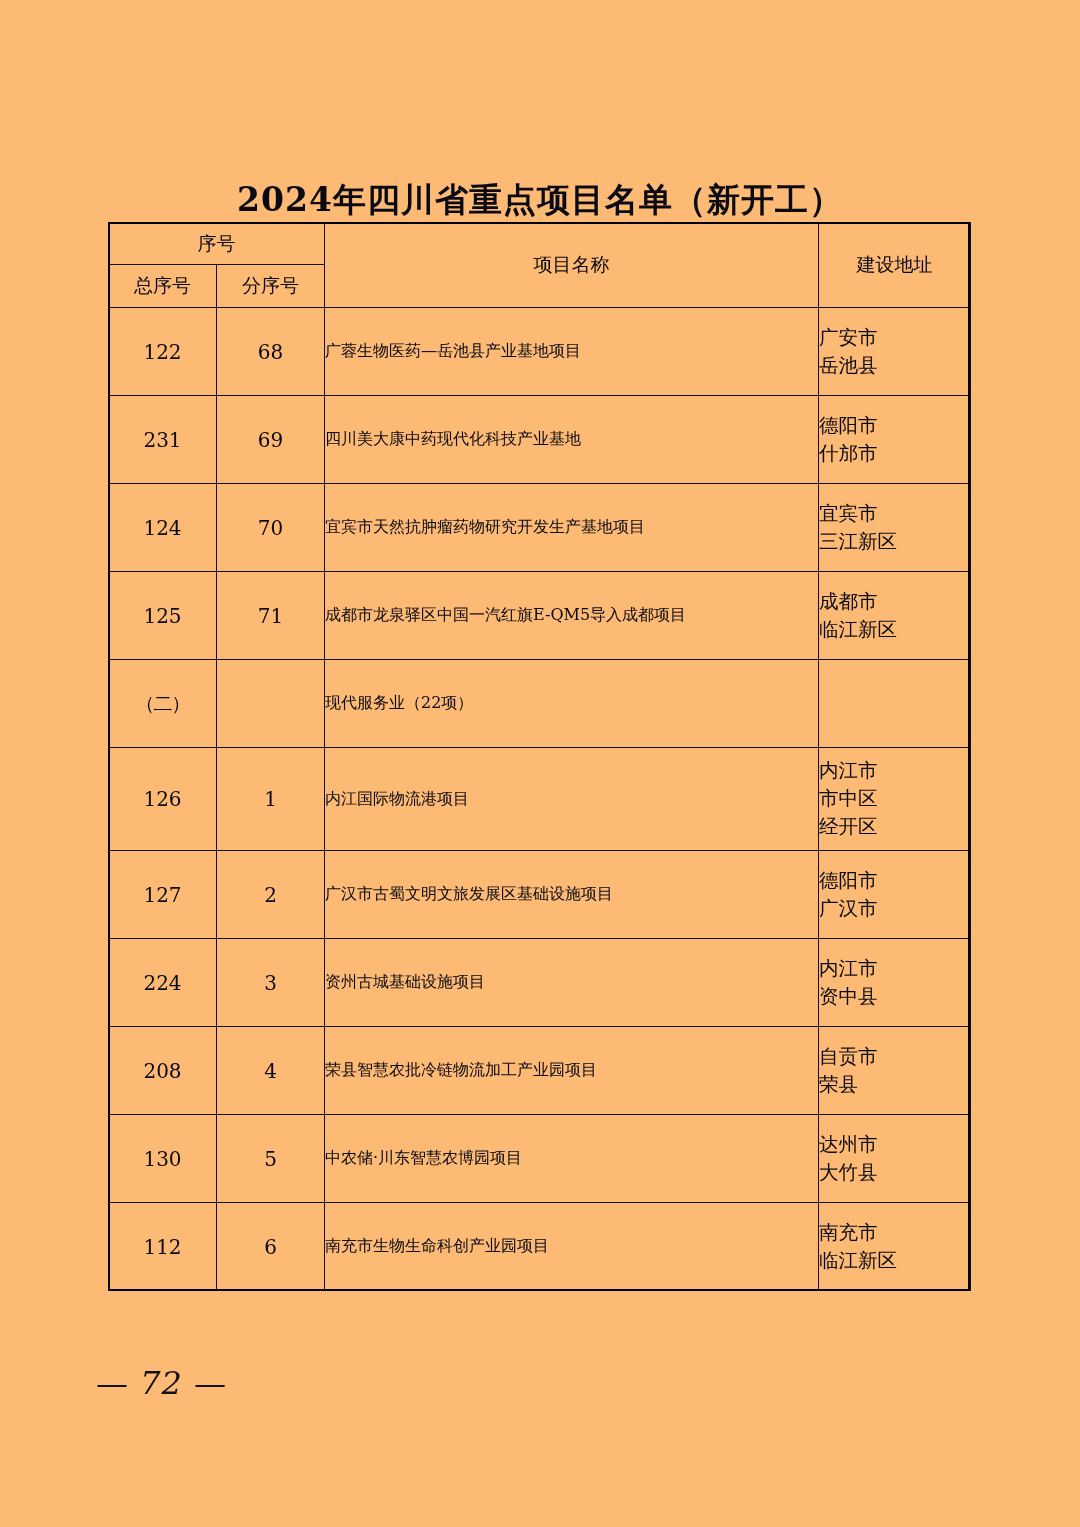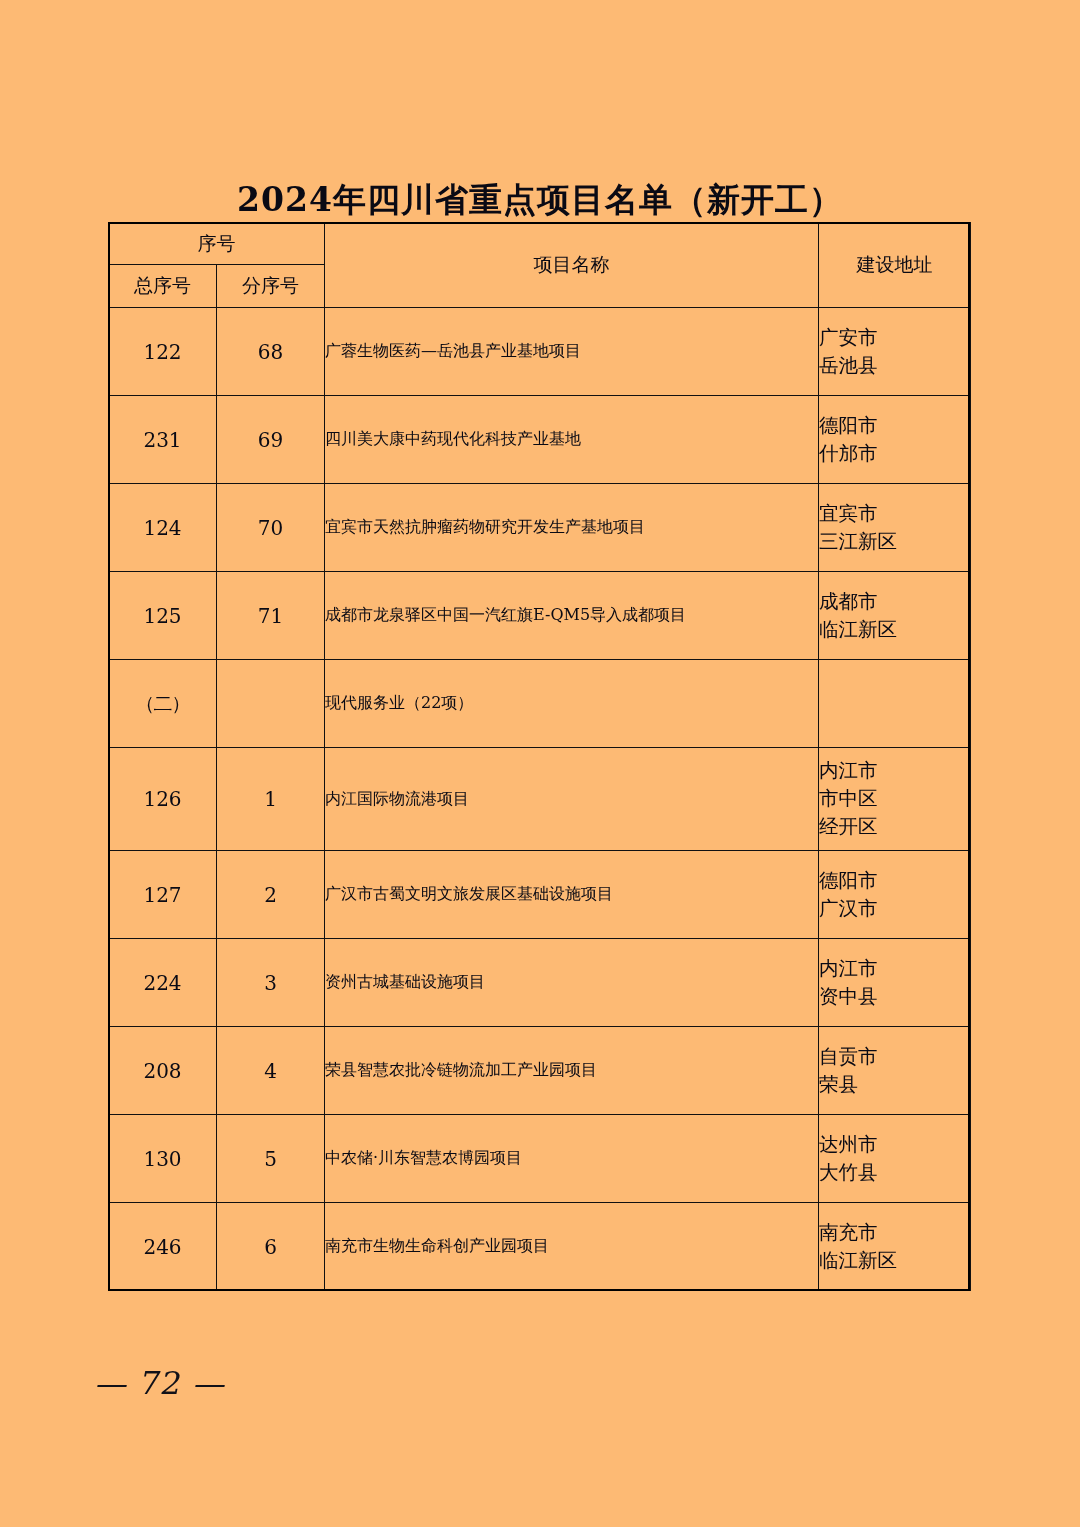--- a/index.html
+++ b/index.html
@@ -242,21 +242,21 @@
           <tr class="body-row">
             <td class="num-cell">130</td>
             <td class="num-cell">5</td>
             <td class="name-cell">中农储·川东智慧农博园项目</td>
             <td class="addr-cell">
               <span class="aline">达州市</span>
               <span class="aline">大竹县</span>
             </td>
           </tr>
           <tr class="body-row">
-            <td class="num-cell">246</td>
+            <td class="num-cell">112</td>
             <td class="num-cell">6</td>
             <td class="name-cell">南充市生物生命科创产业园项目</td>
             <td class="addr-cell">
               <span class="aline">南充市</span>
               <span class="aline">临江新区</span>
             </td>
           </tr>
         </tbody>
     </table>
   </div>

